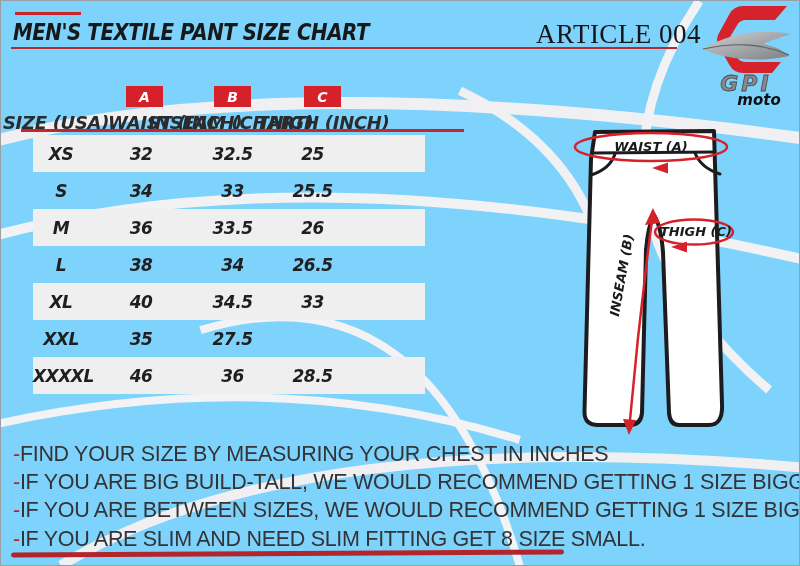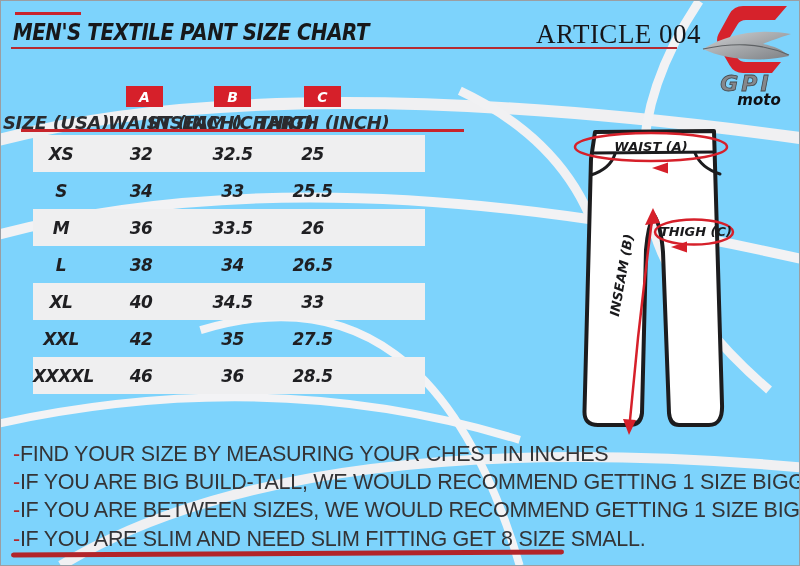--- a/index.html
+++ b/index.html
@@ -140,21 +140,20 @@
         <span>26.5</span>
       </div>
       <div class="row">
         <span>XL</span>
         <span>40</span>
         <span>34.5</span>
         <span>33</span>
       </div>
       <div class="row">
         <span>XXL</span>
-        <span>42</span>
         <span>35</span>
         <span>27.5</span>
       </div>
       <div class="row">
         <span>XXXXL</span>
         <span>46</span>
         <span>36</span>
         <span>28.5</span>
       </div>
     </div>

